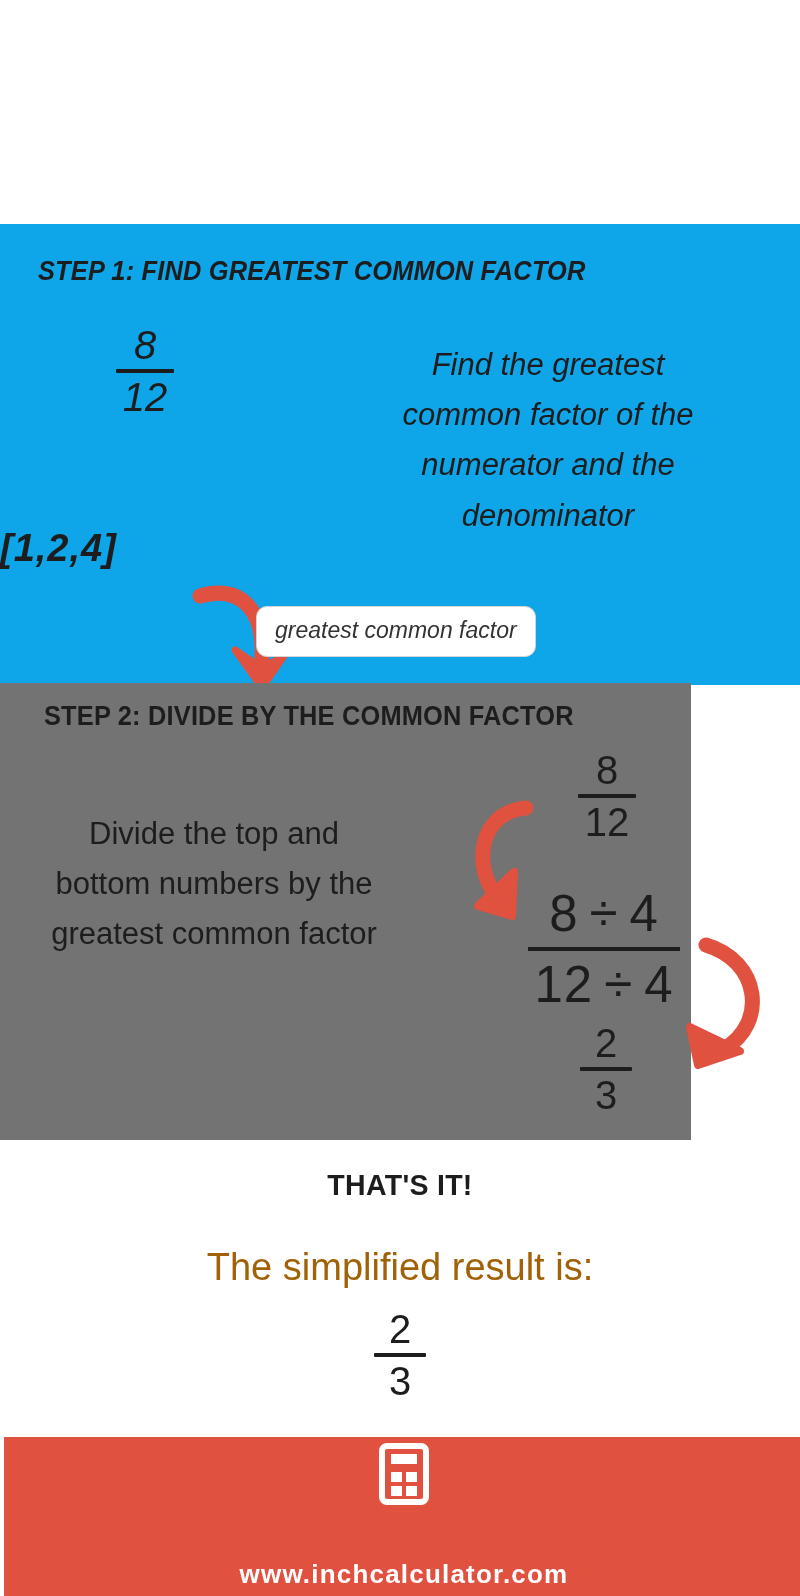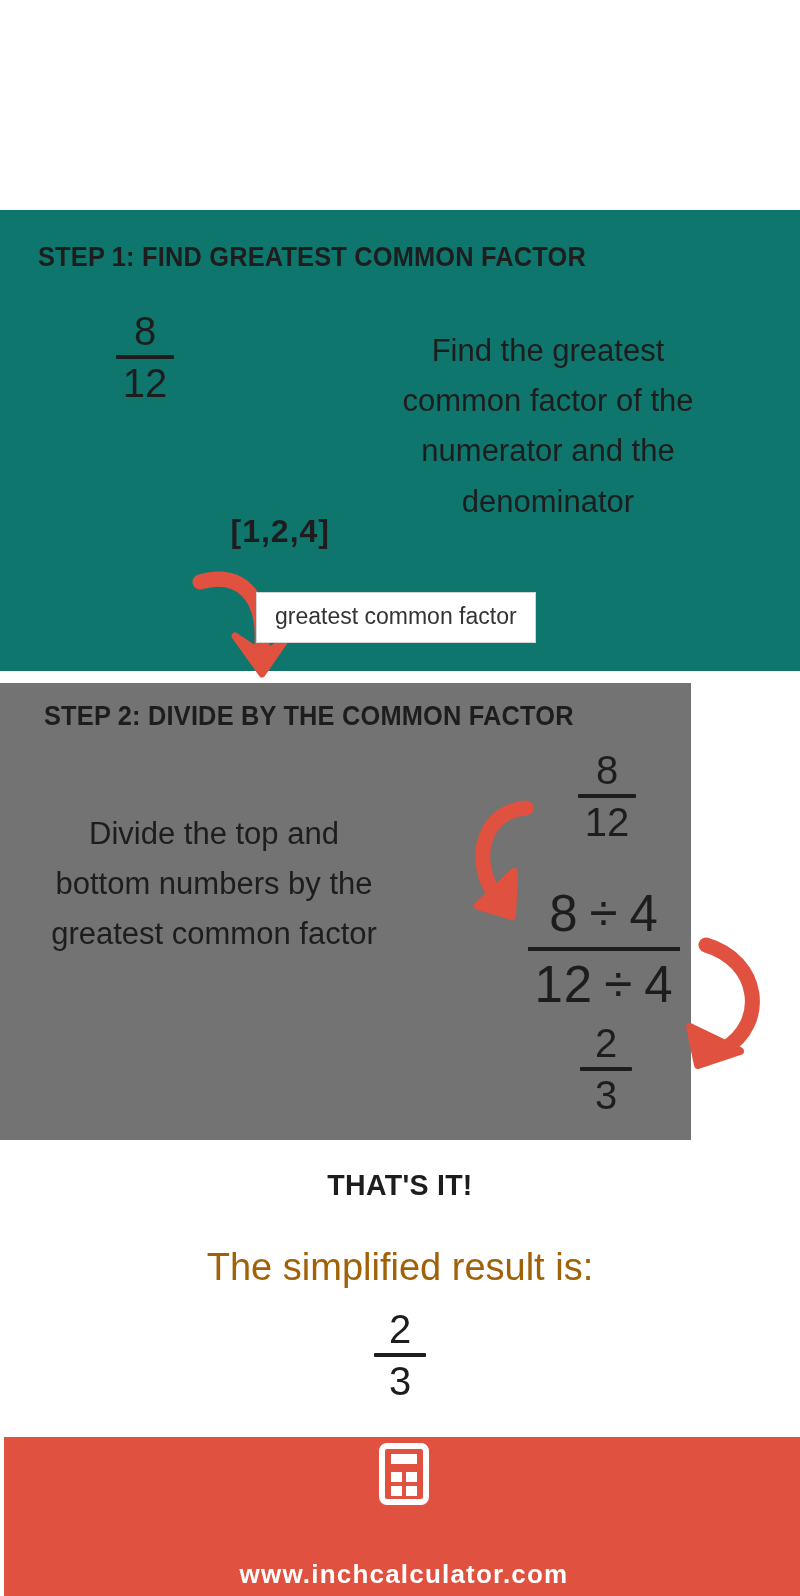--- a/index.html
+++ b/index.html
@@ -57,23 +57,24 @@
     font-weight: 700;
     letter-spacing: 0.2px;
     transform: scaleX(0.94);
     transform-origin: left center;
     white-space: nowrap;
   }
 
   
   .step1 {
     position: absolute;
-    left: 0; top: 210px;
+    left: 0; top: 224px;
     width: 800px; height: 461px;
-    background: #0f766e;
+    background: #0ea5e9;
+    font-style: italic;
   }
 
   
   .frac {
     display: inline-flex;
     flex-direction: column;
     align-items: center;
     color: #1d1d1d;
     font-family: "Liberation Sans", sans-serif;
     line-height: 1.05;
@@ -107,31 +108,31 @@
     color: #1d1d1d;
     font-size: 28px;
     font-weight: 400;
     text-align: center;
     white-space: nowrap;
   }
 
   .common-factors-value {
     position: absolute;
     color: #1d1d1d;
-    font-size: 32px;
+    font-size: 38px;
     font-weight: 700;
     letter-spacing: 1px;
-    text-align: right;
+    text-align: left;
     white-space: nowrap;
   }
 
   .tooltip-box {
     position: absolute;
     border: 1px solid #d5d5d5;
-    border-radius: 0;
+    border-radius: 11px;
     background: #ffffff;
     color: #333333;
     font-size: 23px;
     font-weight: 400;
     padding: 10px 18px 12px 18px;
     white-space: nowrap;
   }
 
   
   .step2 {

